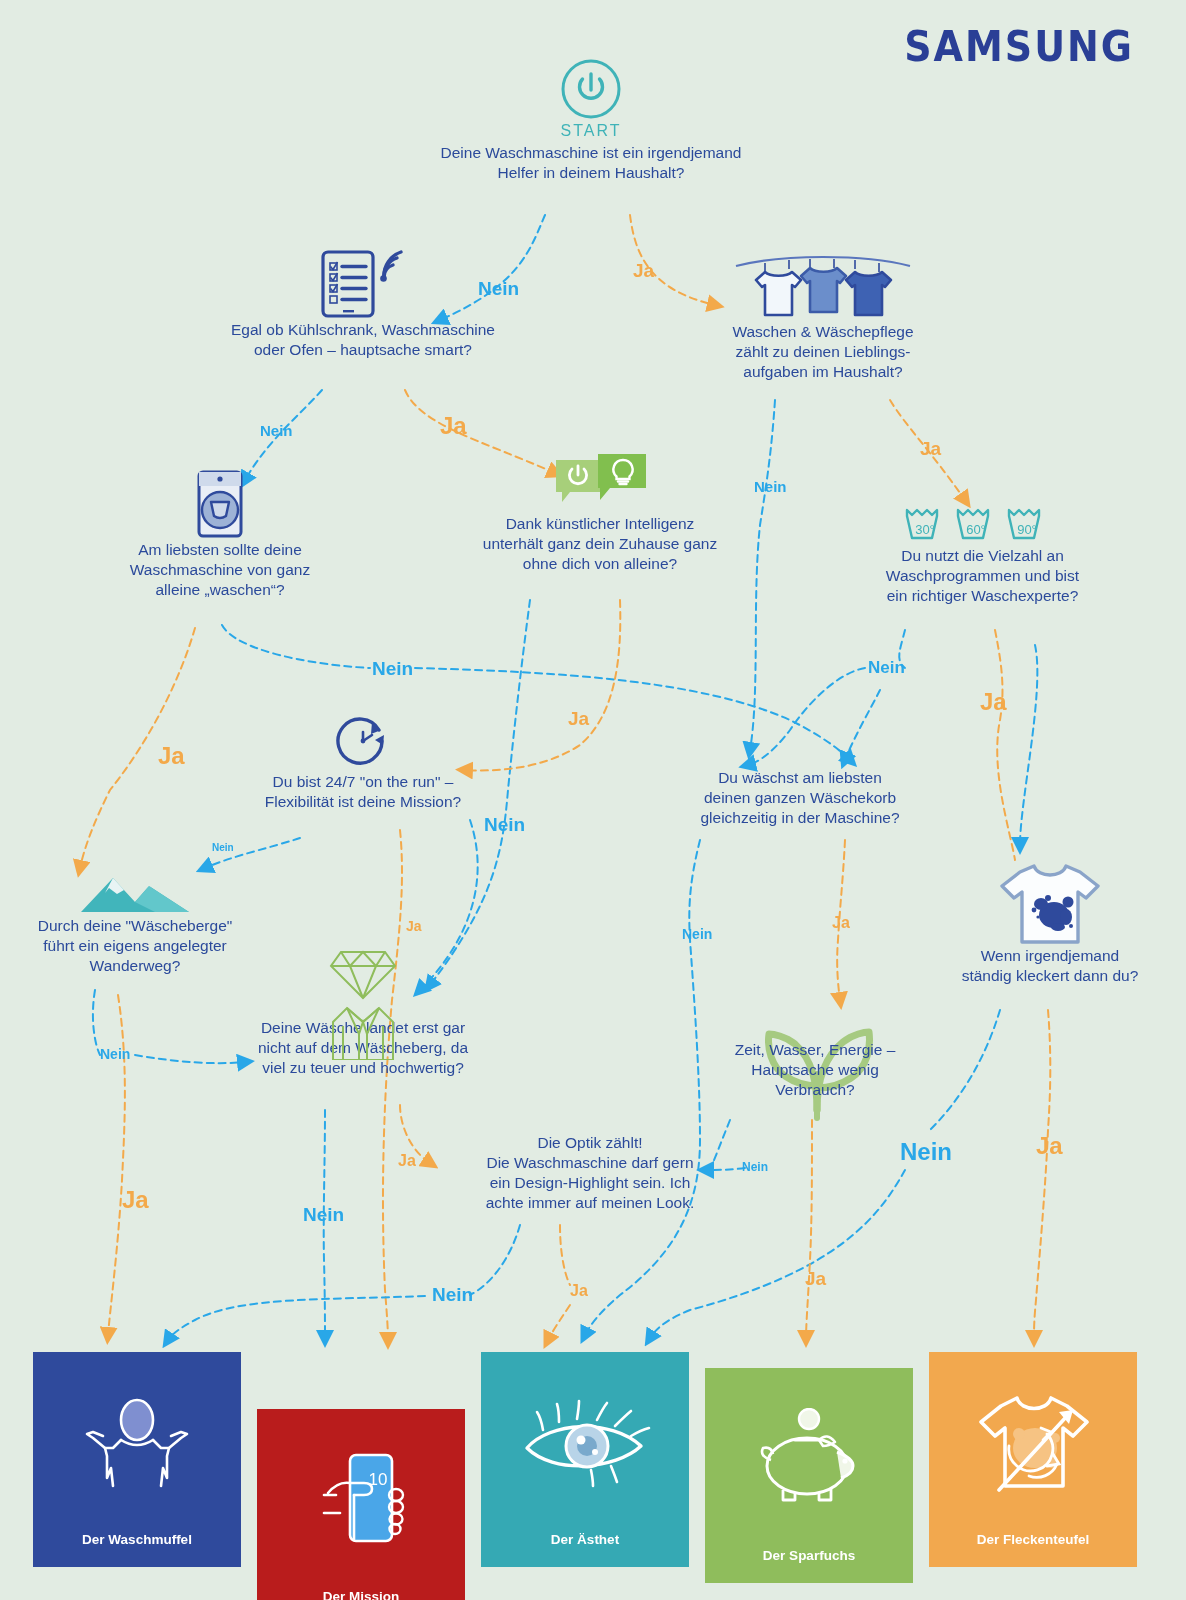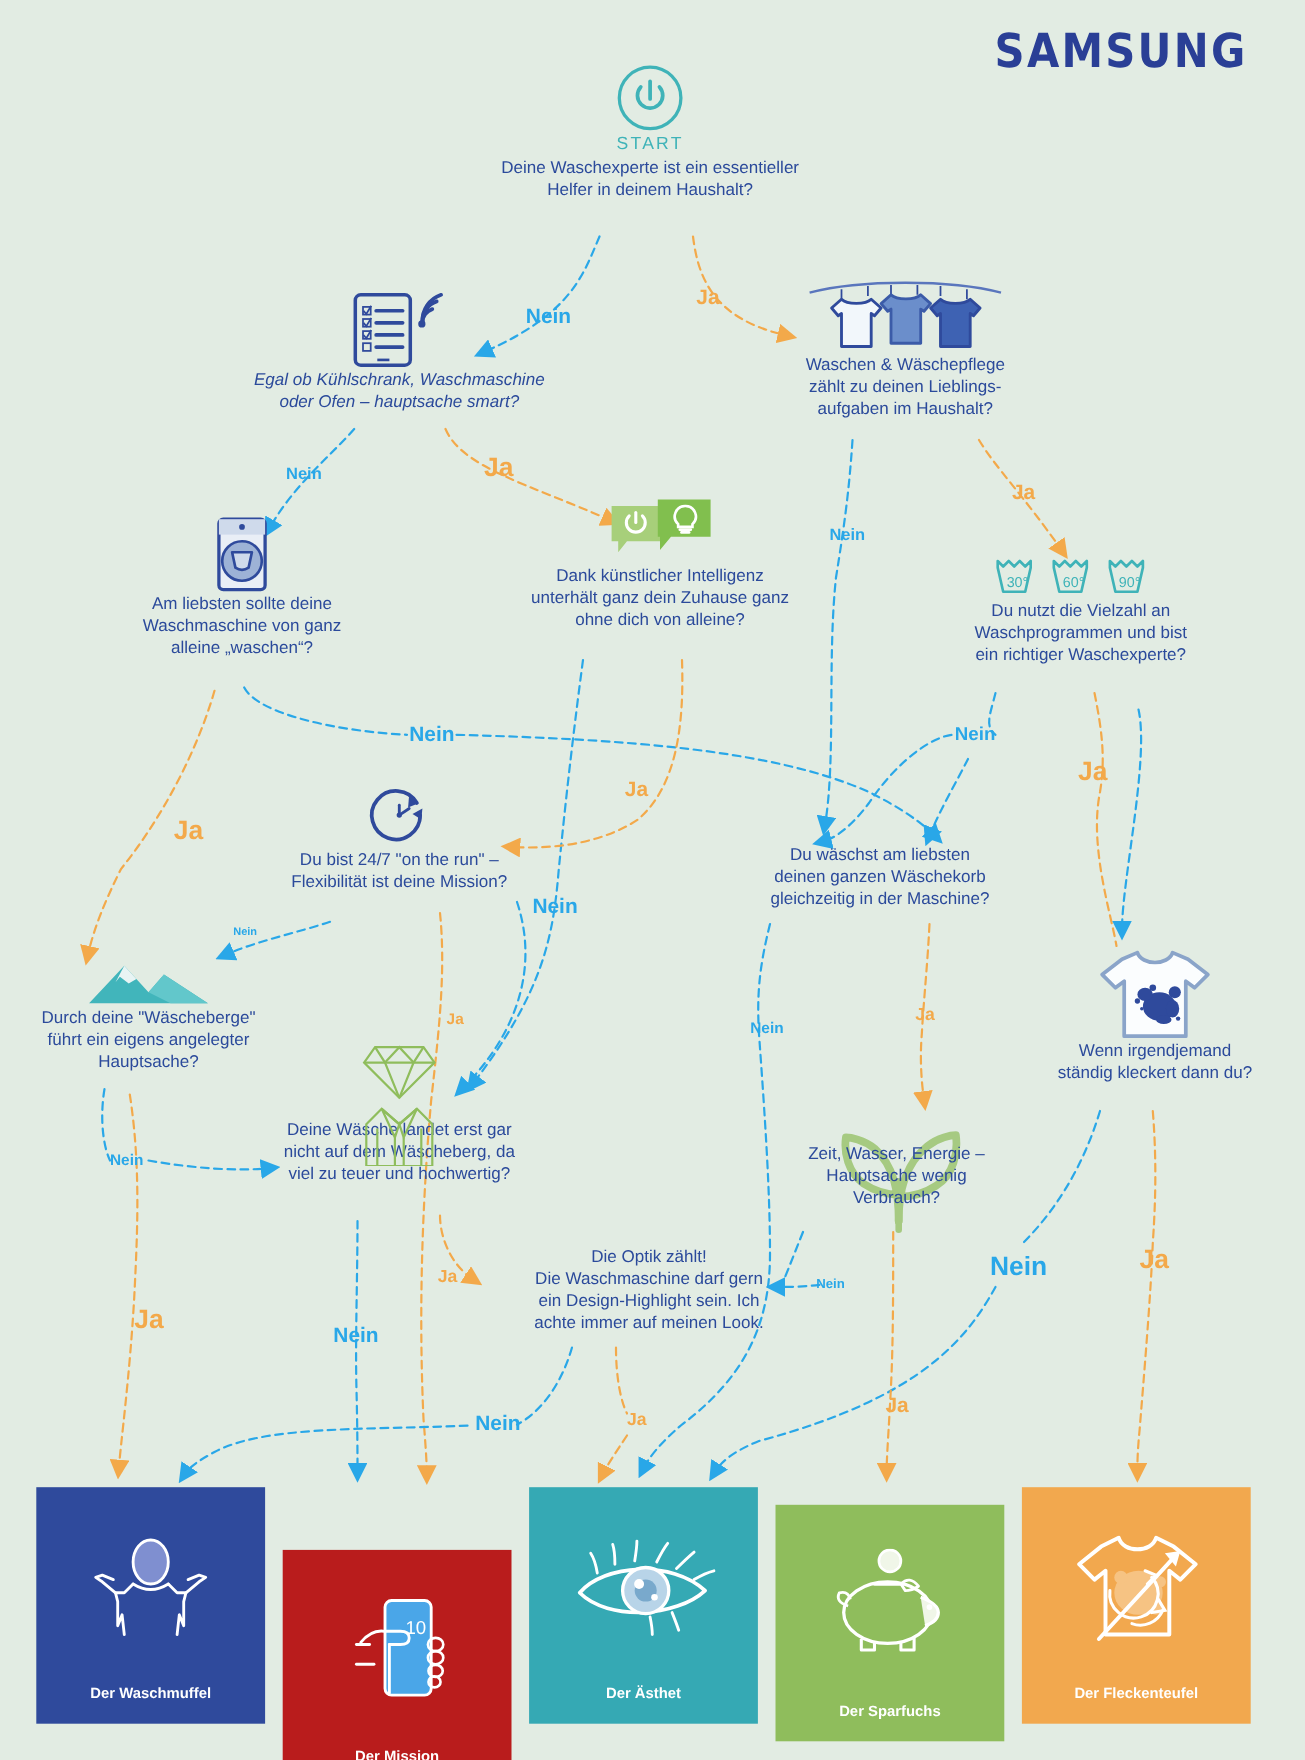--- a/index.html
+++ b/index.html
@@ -137,25 +137,25 @@
 
   <div class="node" style="left:411px;top:58px;width:360px;">
     <div class="icon">
       <svg width="62" height="62" viewBox="0 0 62 62">
         <circle cx="31" cy="31" r="28" fill="none" stroke="#3fb3b8" stroke-width="3"></circle>
         <path d="M31,16 L31,32" stroke="#3fb3b8" stroke-width="3.4" stroke-linecap="round" fill="none"></path>
         <path d="M22.5,21 A11.5,11.5 0 1,0 39.5,21" stroke="#3fb3b8" stroke-width="3.4" stroke-linecap="round" fill="none"></path>
       </svg>
     </div>
     <div class="startlabel">START</div>
-    <div class="qtext">Deine Waschexperte ist ein essentieller</div>
+    <div class="qtext">Deine Waschmaschine ist ein irgendjemand</div>
     <div class="qtext">Helfer in deinem Haushalt?</div>
   </div>
 
-  <div class="node" style="left:213px;top:264px;width:300px;font-style:italic;">
+  <div class="node" style="left:213px;top:248px;width:300px;">
     <div class="icon" style="height:72px;">
       <svg width="108" height="72" viewBox="0 0 108 72">
         <rect x="14" y="4" width="50" height="64" rx="5" fill="none" stroke="#2f4a9c" stroke-width="3.2"></rect>
         <rect x="34" y="62" width="11" height="2.4" fill="#2f4a9c"></rect>
         <g stroke="#2f4a9c" stroke-width="1.6" fill="none">
           <rect x="21" y="15" width="7" height="7"></rect>
             <rect x="21" y="26" width="7" height="7"></rect>
           <rect x="21" y="37" width="7" height="7"></rect>
             <rect x="21" y="48" width="7" height="7"></rect>
           <path d="M21.5,18.5 L24,21.5 L28.5,14"></path>
@@ -281,21 +281,21 @@
     <div class="icon" style="height:50px;">
       <svg width="112" height="48" viewBox="0 0 112 48">
         <path d="M2,44 L34,10 L56,34 L70,18 L110,44 Z" fill="#41b5bb"></path>
         <path d="M34,10 L45,22 L38,26 L30,20 L26,25 Z" fill="#e8f4f4"></path>
         <path d="M70,18 L78,27 L72,29 L66,24 Z" fill="#e8f4f4"></path>
         <path d="M56,34 L70,18 L110,44 L76,44 Z" fill="#62c7cb"></path>
       </svg>
     </div>
     <div class="qtext">Durch deine "Wäscheberge"</div>
     <div class="qtext">führt ein eigens angelegter</div>
-    <div class="qtext">Hauptsache?</div>
+    <div class="qtext">Wanderweg?</div>
   </div>
 
   <div class="node" style="left:228px;top:936px;width:270px;">
     <div class="icon" style="height:82px;position:relative;">
       <svg width="120" height="124" viewBox="0 0 120 124" style="position:absolute;top:0;left:50%;margin-left:-60px;">
         <g fill="none" stroke="#8fbd5c" stroke-width="2">
           <path d="M38,16 L82,16 L92,30 L60,62 L28,30 Z"></path>
           <path d="M28,30 L92,30"></path>
           <path d="M38,16 L47,30 L60,62"></path>
           <path d="M82,16 L73,30 L60,62"></path>

